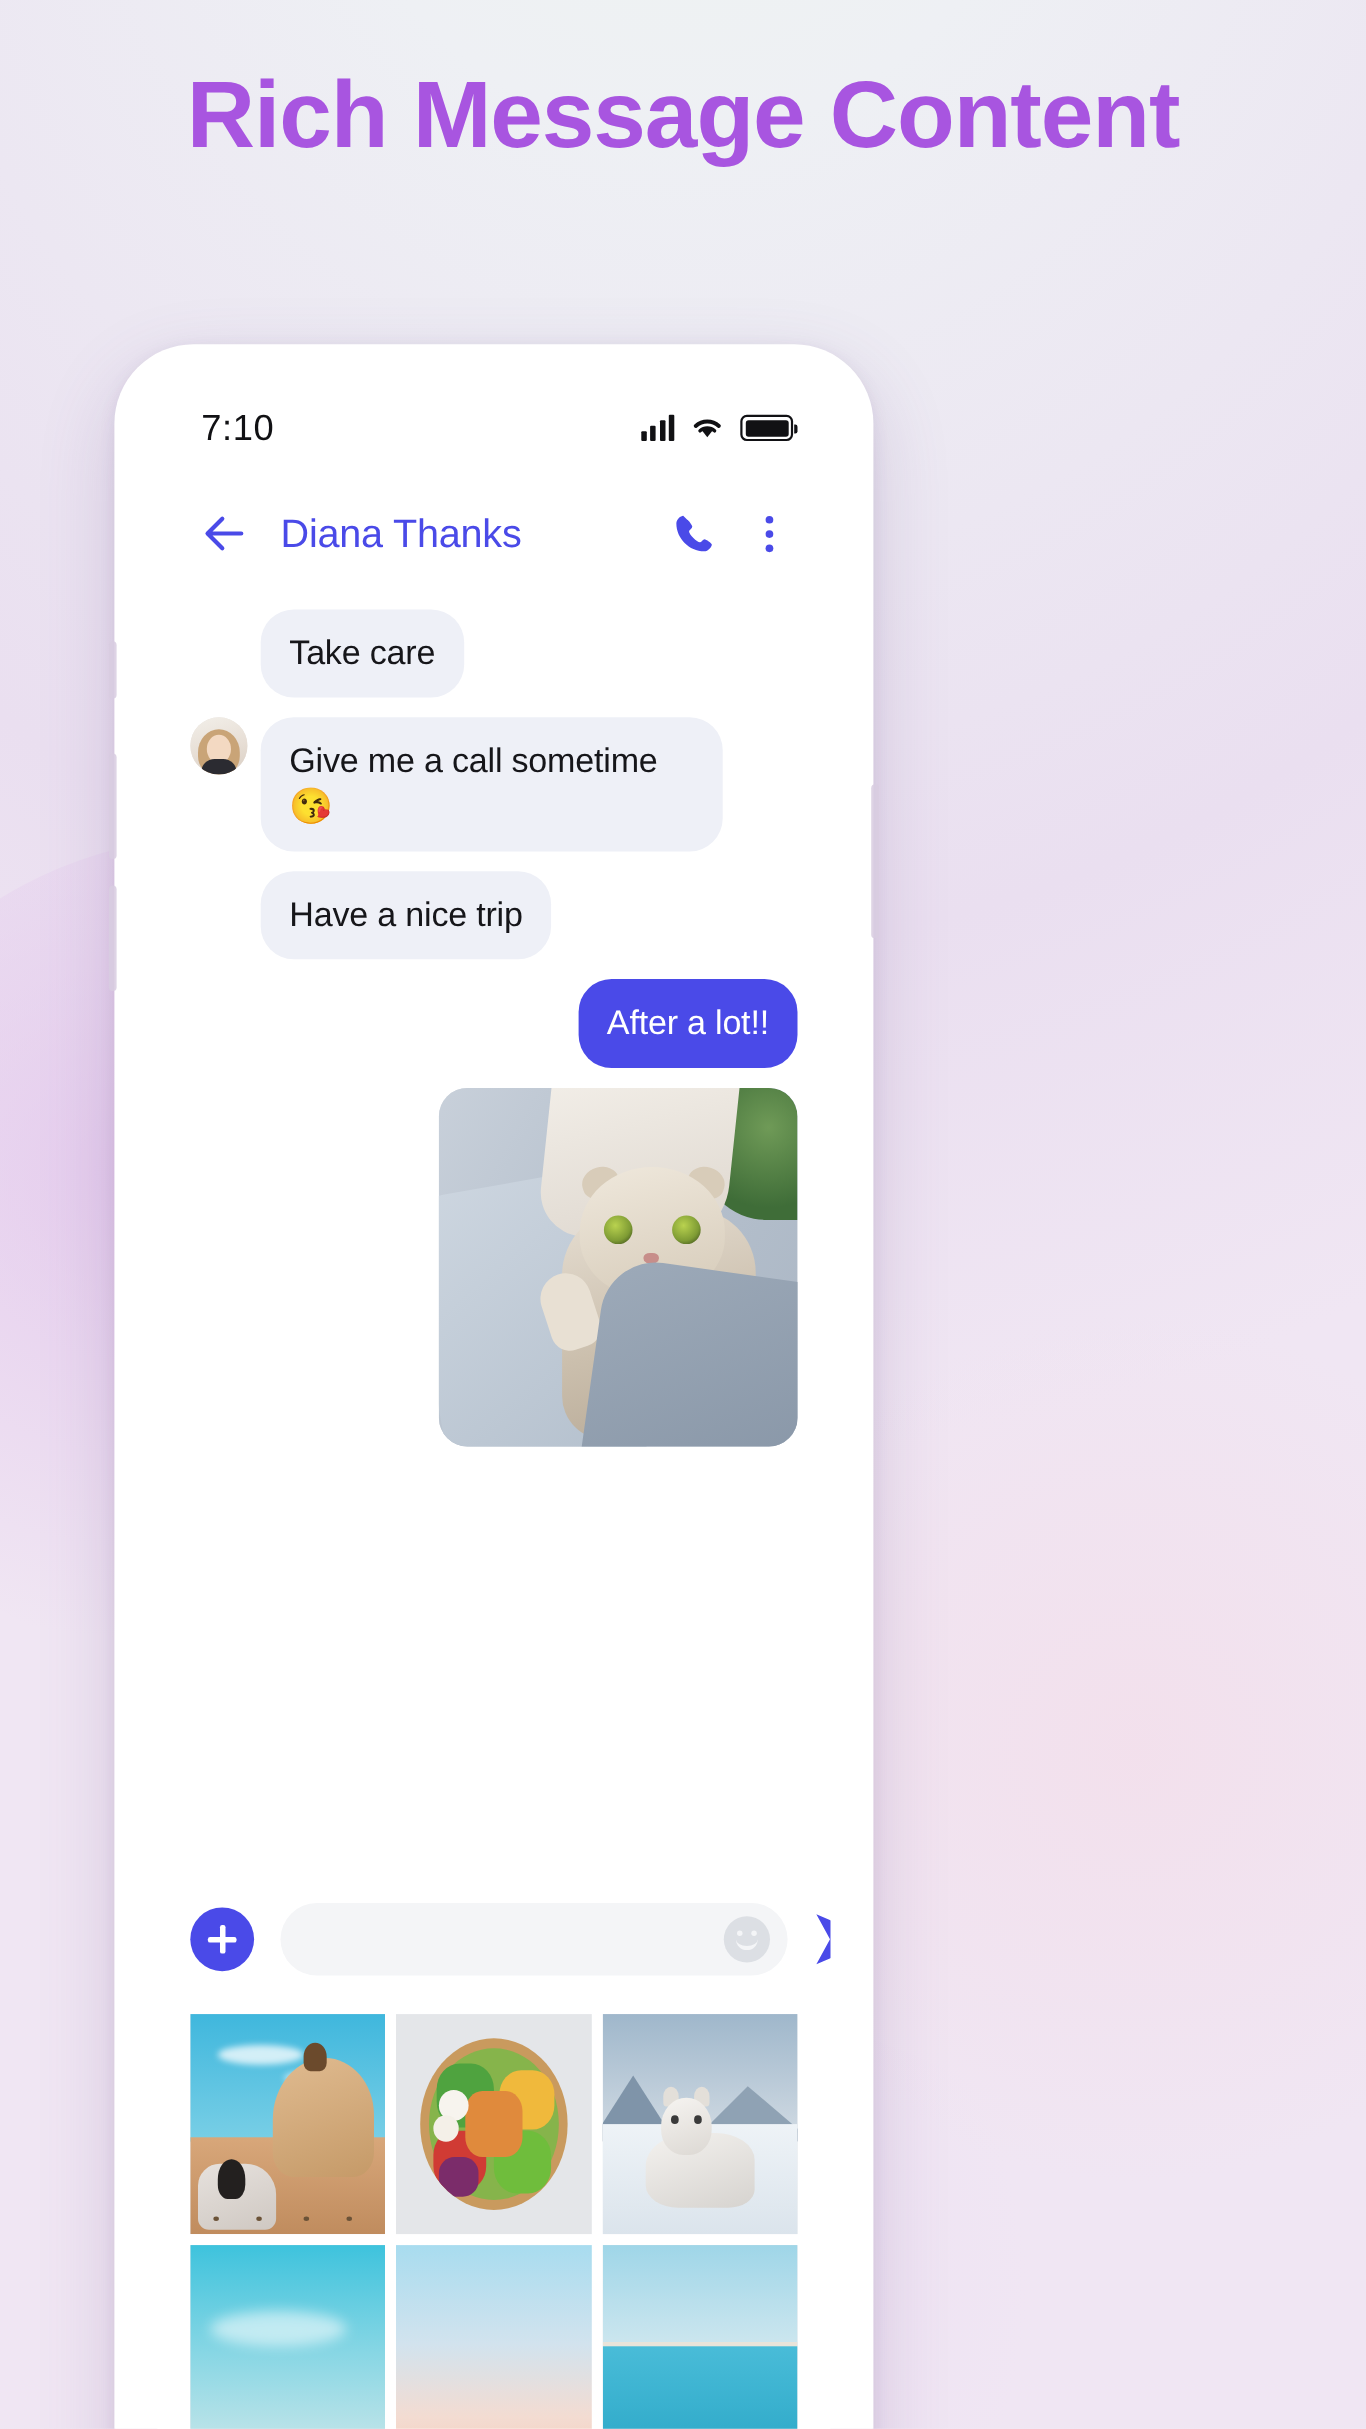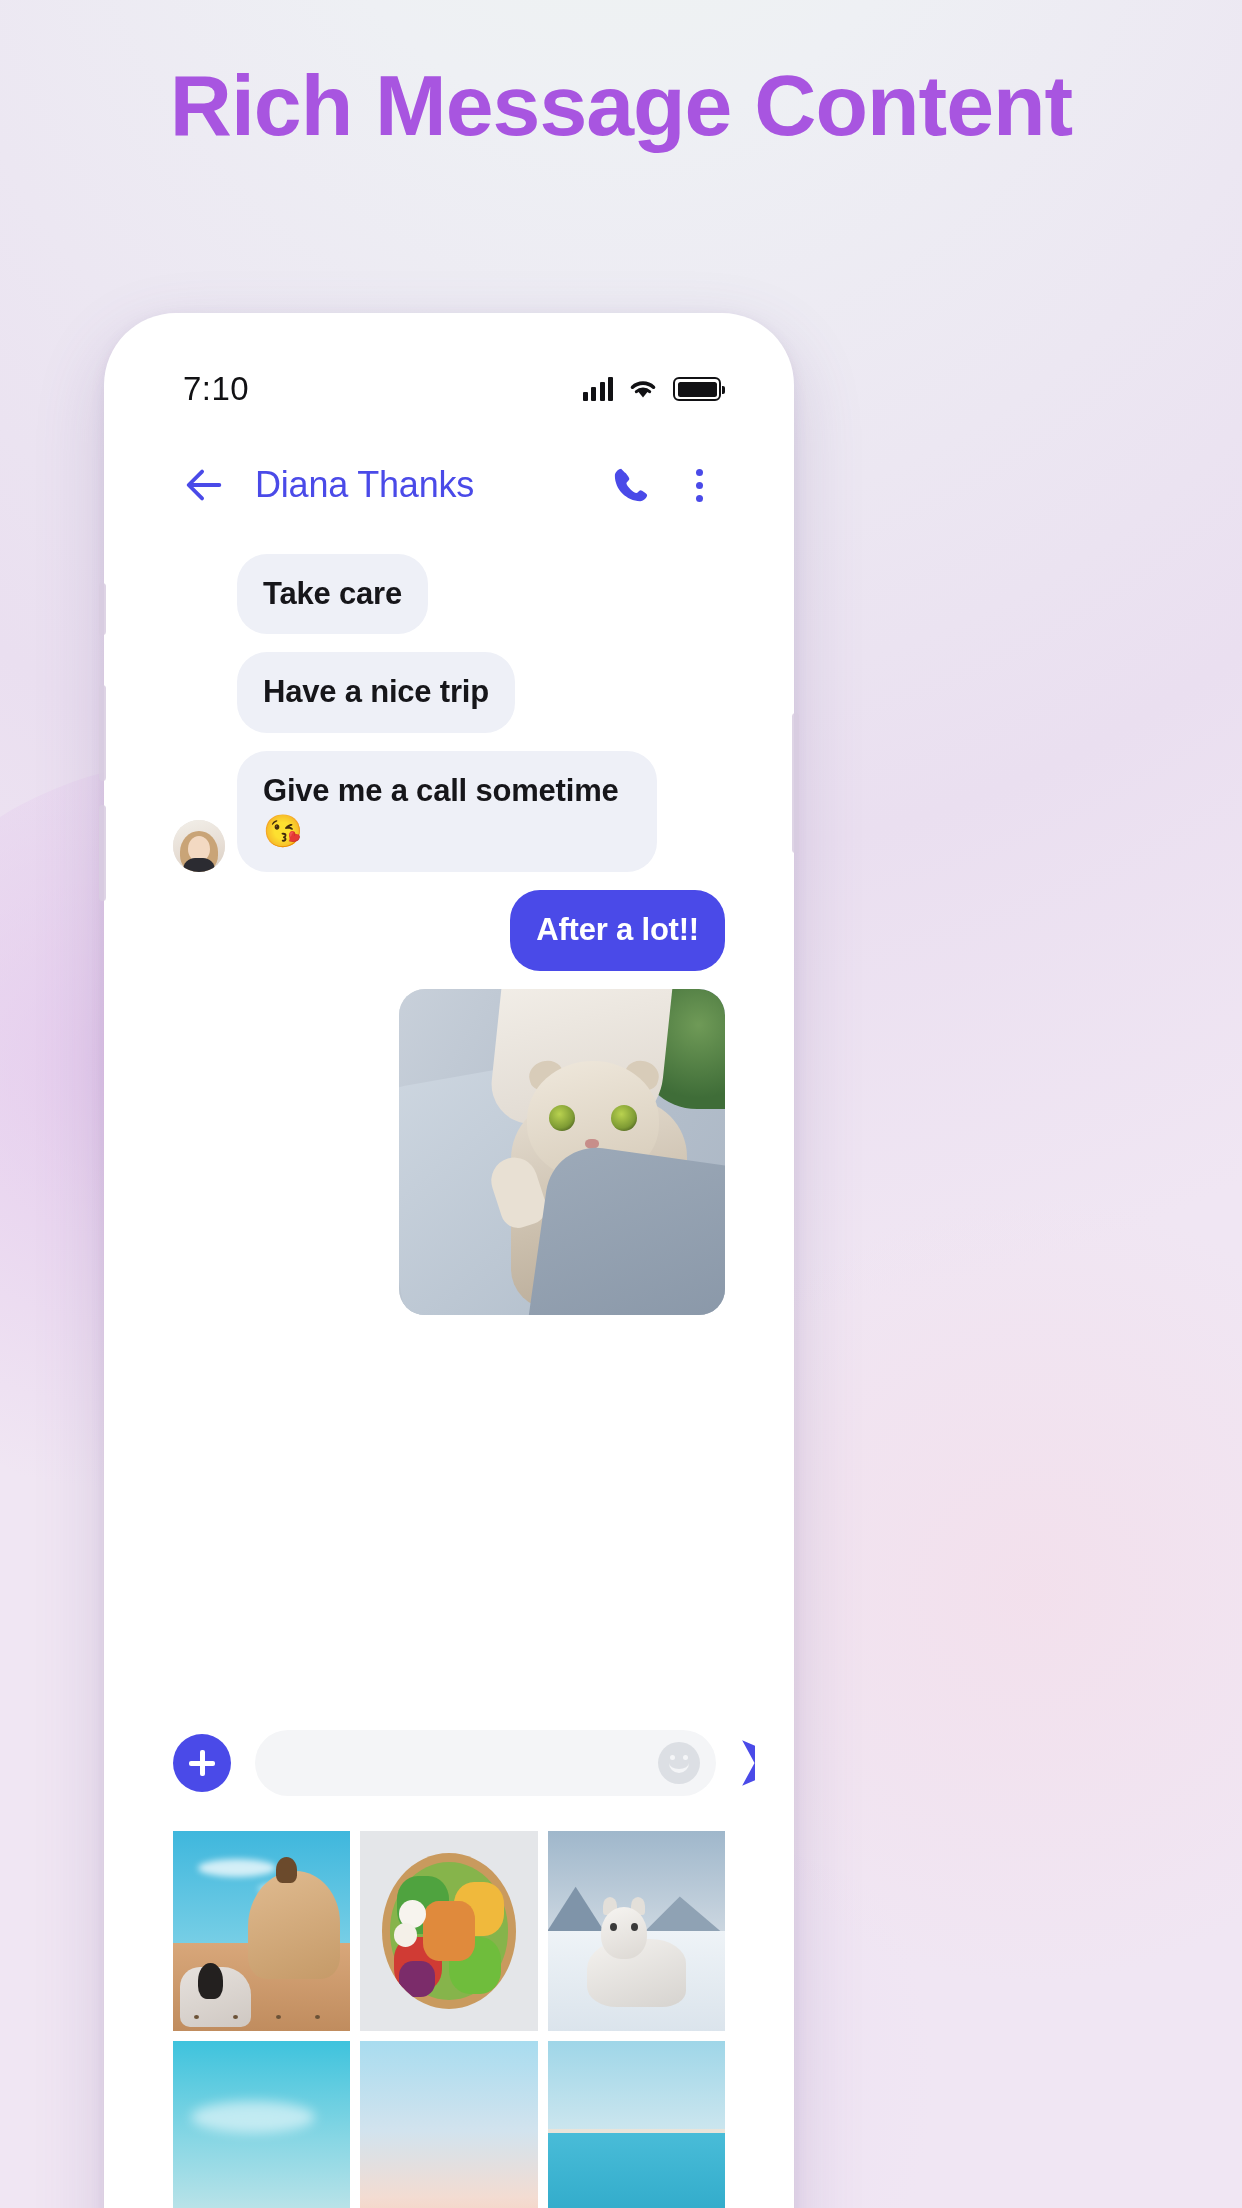--- a/index.html
+++ b/index.html
@@ -195,23 +195,22 @@
     background: #4a4ae8;
     display: block;
   }
 
   
   .messages {
     padding: 16px 30px 0 30px;
   }
   .msg-row {
     display: flex;
-    align-items: flex-end;
+    align-items: flex-start;
     margin-bottom: 18px;
-    font-weight: bold;
   }
   .msg-row.out { justify-content: flex-end; }
 
   .avatar-slot { width: 52px; flex: none; margin-right: 12px; }
   .avatar {
     width: 52px; height: 52px;
     border-radius: 50%;
     overflow: hidden;
     background: #e9e4df;
     position: relative;
@@ -559,34 +558,34 @@
     </div>
 
     <div class="messages">
 
       <div class="msg-row in">
         <div class="avatar-slot"></div>
         <div class="bubble in">Take care</div>
       </div>
 
       <div class="msg-row in">
-        <div class="avatar-slot"></div>
-        <div class="bubble in">Have a nice trip</div>
-      </div>
-
-      <div class="msg-row in">
         <div class="avatar-slot">
           <div class="avatar">
             <div class="av-bg"></div>
               <div class="av-hair"></div>
               <div class="av-face"></div>
               <div class="av-body"></div>
           </div>
         </div>
         <div class="bubble in"><span>Give me a call sometime</span><span class="emoji">😘</span></div>
+      </div>
+
+      <div class="msg-row in">
+        <div class="avatar-slot"></div>
+        <div class="bubble in">Have a nice trip</div>
       </div>
 
       <div class="msg-row out">
         <div class="bubble out">After a lot!!</div>
       </div>
 
 
       <div class="photo-row">
         <div class="photo-msg">
           <div class="cat-couch"></div>

